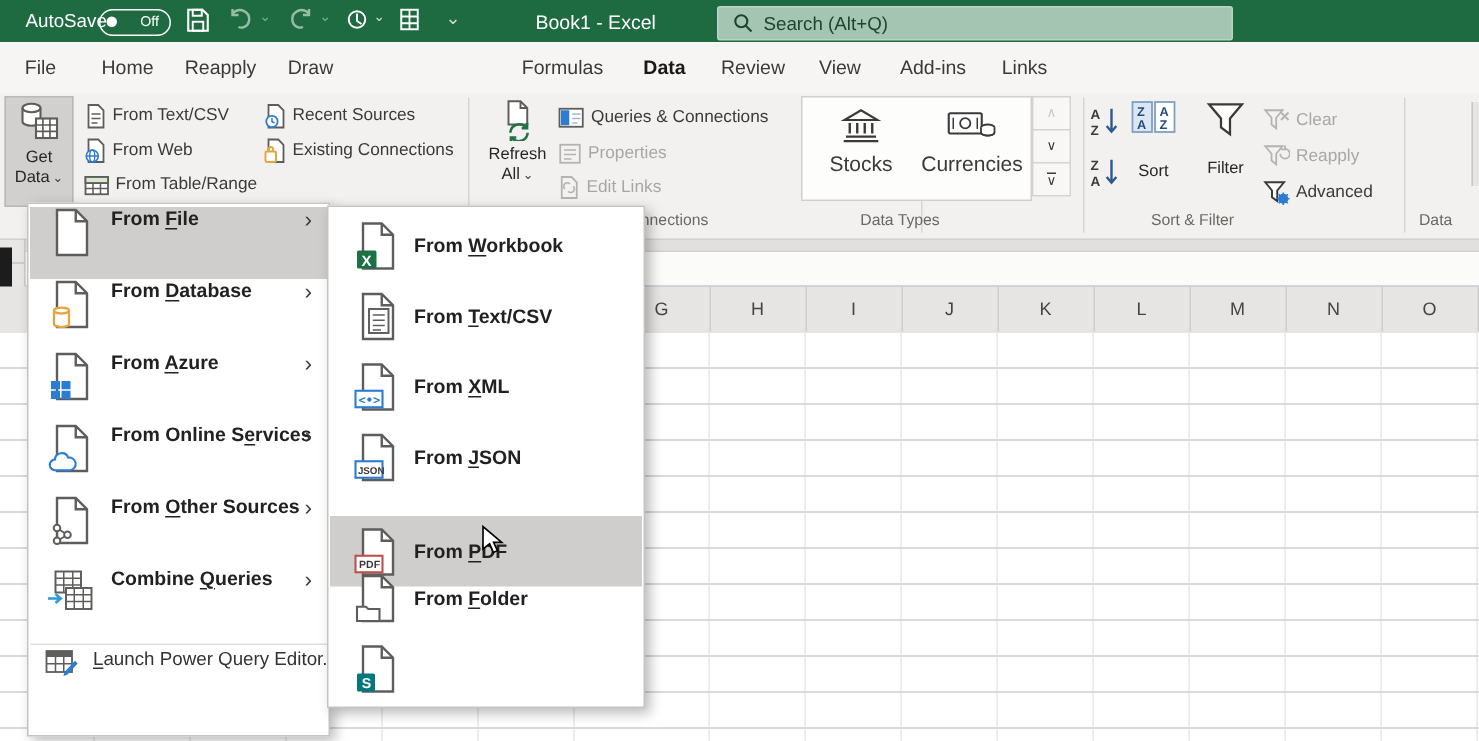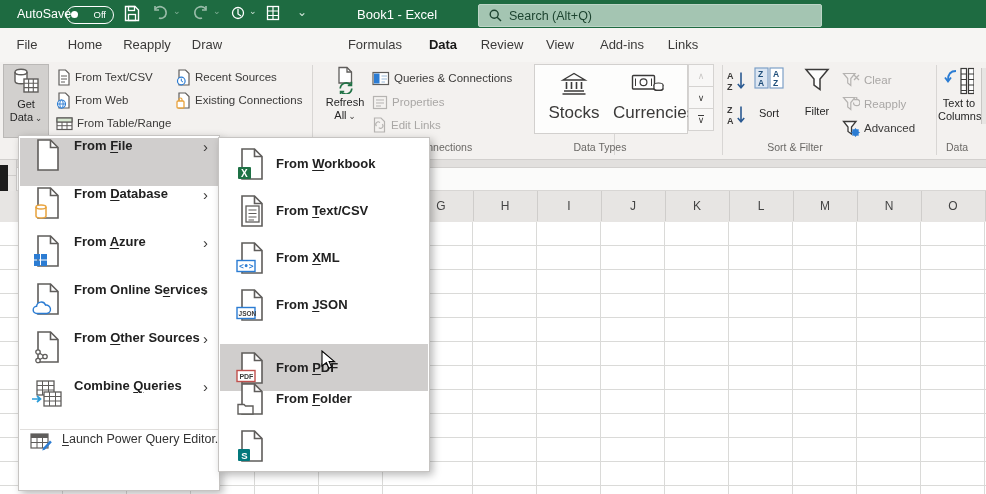--- a/index.html
+++ b/index.html
@@ -33,21 +33,21 @@
           border-bottom:1px solid #d2d0ce;}
   .vsep{position:absolute;top:3px;height:90px;width:1px;background:#d8d6d4;}
   .bigbtn{position:absolute;top:2px;height:72px;text-align:center;font-size:11px;color:#262626;}
   .bigbtn .lbl{line-height:13px;}
   .pressed{background:#d2d0ce;border:1px solid #bab8b6;}
   .smallbtn{position:absolute;height:20px;display:flex;align-items:center;font-size:11.5px;color:#3b3a39;white-space:nowrap;}
   .smallbtn .ic{margin-right:4px;display:flex;}
   .disabled{color:#a9a7a5;}
   .grouplabel{position:absolute;top:79px;font-size:10.5px;color:#6a6865;text-align:center;white-space:nowrap;}
   .gallery{position:absolute;left:534px;top:2px;width:152px;height:68px;background:#fdfdfc;border:1px solid #d2d0ce;}
-  .galitem{position:absolute;top:6px;width:70px;text-align:center;font-size:17px;color:#3b3a39;}
+  .galitem{position:absolute;top:6px;width:70px;text-align:center;font-size:14px;color:#3b3a39;}
   .galscroll{position:absolute;left:688px;top:3px;width:24px;}
   .scrbtn{width:24px;height:21px;background:#f8f7f6;border:1px solid #d5d3d1;margin-top:-1px;
           display:flex;align-items:center;justify-content:center;font-size:9px;color:#3b3a39;}
   .scrbtn.dis{color:#c9c7c5;}
   .scr-more{border-top:1.4px solid #3b3a39;line-height:8px;height:9px;}
   .chevsmall{font-size:8.5px;color:#3b3a39;margin-left:2px;}
   .sliver{position:absolute;left:981px;top:6px;width:5px;height:56px;background:#e7e5e3;border-left:1px solid #c9c7c5;}
 
   
   .strip1{position:absolute;left:0;top:160px;width:986px;height:7px;background:#e2e0de;border-bottom:1px solid #d2d0ce;}
@@ -365,33 +365,20 @@
             <circle cx="13.5" cy="12.5" r="3.4" fill="#2b7cd3"></circle>
             <circle cx="13.5" cy="12.5" r="1.2" fill="#fff"></circle>
             <path d="M13.5 8.3 V16.7 M9.3 12.5 H17.7 M10.5 9.5 L16.5 15.5 M16.5 9.5 L10.5 15.5" stroke="#2b7cd3" stroke-width="1.1"></path>
           </svg>
         </span>
       <span>Advanced</span>
     </div>
 
     <div class="vsep" style="left:936px"></div>
 
-    <div class="bigbtn" style="left:938px;width:42px">
-      <div style="margin-top:3px">
-        <svg width="30" height="28" viewBox="0 0 30 28">
-          <path d="M12 4 C6 4 4 8 4 13" fill="none" stroke="#2b7cd3" stroke-width="1.8"></path>
-          <path d="M1 10.5 L4 14.5 L7 10.5" fill="none" stroke="#2b7cd3" stroke-width="1.8"></path>
-          <rect x="17" y="1.5" width="5.5" height="25" fill="#fff" stroke="#3b3a39" stroke-width="1.2"></rect>
-          <rect x="24.5" y="1.5" width="5.5" height="25" fill="#fff" stroke="#3b3a39" stroke-width="1.2"></rect>
-          <path d="M17 7 H22.5 M17 12.5 H22.5 M17 18 H22.5 M17 23.5 H22.5 M24.5 7 H30 M24.5 12.5 H30 M24.5 18 H30 M24.5 23.5 H30" stroke="#3b3a39" stroke-width="1"></path>
-        </svg>
-      </div>
-      <div class="lbl">Text to</div>
-      <div class="lbl">Columns</div>
-    </div>
     <div class="sliver"></div>
 
     <div class="grouplabel" style="left:383px;width:120px">Connections</div>
     <div class="grouplabel" style="left:540px;width:120px">Data Types</div>
     <div class="grouplabel" style="left:735px;width:120px">Sort &amp; Filter</div>
     <div class="grouplabel" style="left:946px;width:60px;text-align:left">Data</div>
   </div>
 
   <div class="strip1"></div>
   <div class="fxbar"></div>

